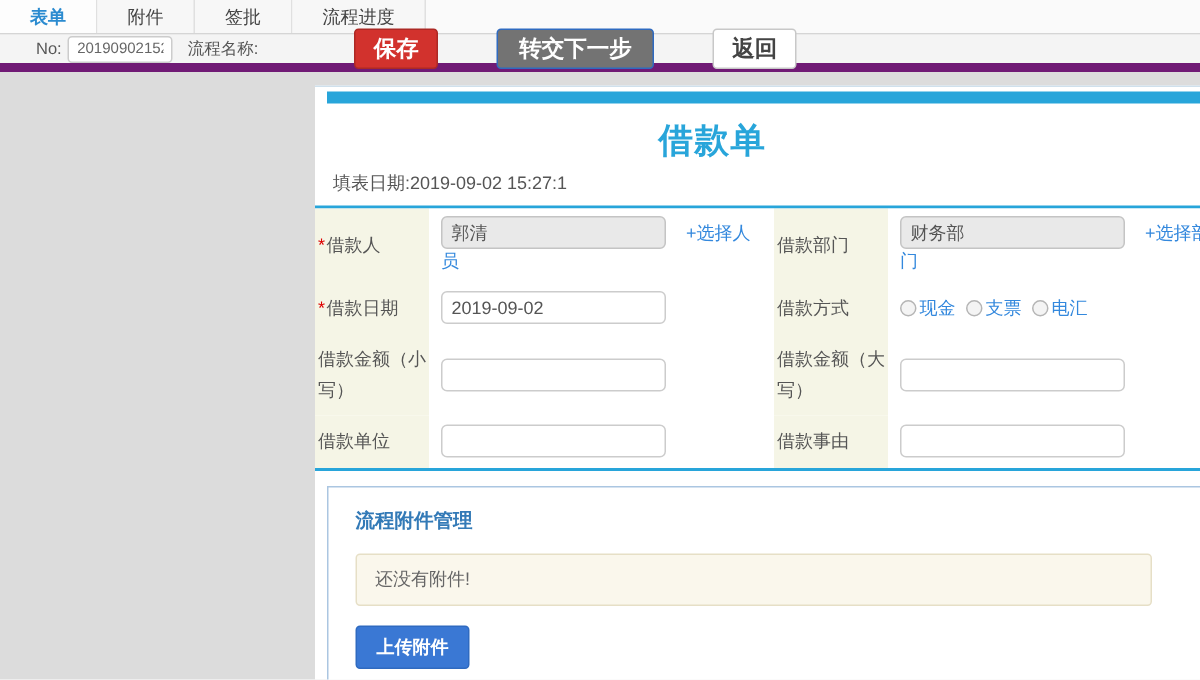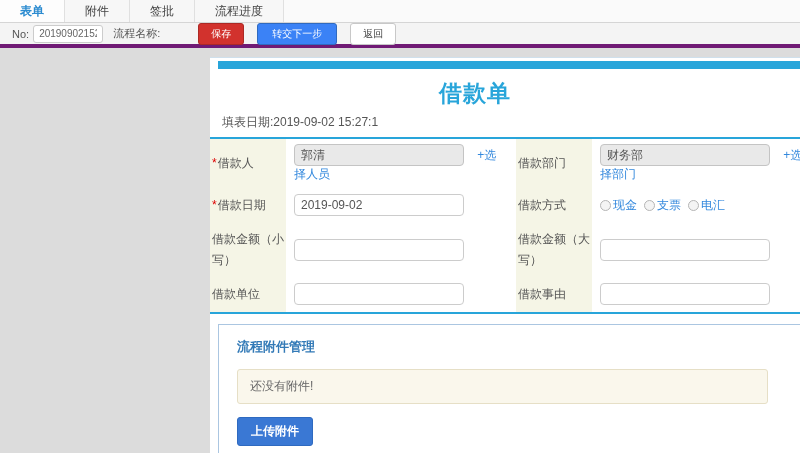--- a/index.html
+++ b/index.html
@@ -5,46 +5,46 @@
   * { margin:0; padding:0; box-sizing:border-box; }
   html,body { width:800px; height:453px; overflow:hidden; }
   body { font-family:"Liberation Sans","DejaVu Sans",sans-serif; font-size:12px; color:#555; background:#dcdcdc; }
 
   
   .tabbar { height:23px; background:#fafafa; border-bottom:1px solid #d5d5d5; display:flex; align-items:stretch; }
   .tab { padding:4px 20px 3px 20px; font-size:12px; color:#444; border-right:1px solid #e0e0e0; cursor:pointer; background:#f7f7f7; display:flex; align-items:center; }
   .tab.active { color:#2b8bd0; background:#fdfdfd; font-weight:bold; }
 
   
-  .cmdbar { height:25px; background:#f4f4f4; border-bottom:4px solid #701a75; display:flex; align-items:center; padding:0 12px; }
+  .cmdbar { height:25px; background:#f4f4f4; border-bottom:6px solid #701a75; display:flex; align-items:center; padding:0 24px; }
   .cmdbar label { color:#555; font-size:11px; margin-right:4px; }
   .cmd-input { height:18px; border:1px solid #ccc; border-radius:3px; font-size:10px; color:#666; padding:0 5px; background:#fff; font-family:inherit; }
   #no-input { width:70px; }
   #name-input { width:184px; }
   .gap1 { width:10px; } .gap2 { width:34px; } .gap3 { width:13px; }
-  .btn { font-size:10px; font-weight:normal; border-radius:3px; padding:3px 12px; cursor:pointer; border:1px solid transparent; font-family:inherit; }
+  .btn { font-size:15px; font-weight:bold; border-radius:3px; padding:3px 12px; cursor:pointer; border:1px solid transparent; font-family:inherit;margin-left:26px; }
   .btn-save { background:#d2322d; border-color:#ac2925; color:#fff; }
-  .btn-next { background:#3b82f6; border-color:#2f6ac0; color:#fff; padding:3px 14px;text-align:right; }
+  .btn-next { background:#737373; border-color:#2f6ac0; color:#fff; padding:3px 14px;text-align:right; }
   .btn-back { background:#fff; border-color:#c8c8c8; color:#444; }
 
   
   .content { position:relative; height:404px; background:#dcdcdc; }
   .panel { position:absolute; left:210px; top:9px; width:612px; height:600px; background:#fff; border-top:1px solid #cfe0ec; }
   .blue-bar { height:8px; background:#28a5da; margin:3px 0 0 8px; }
   .form-title { color:#28a5da; font-size:23px; font-weight:600; text-align:center; margin:9px 90px 2px 8px; letter-spacing:1px; }
   .meta-row { display:flex; justify-content:space-between; padding:3px 8px 6px 12px; font-size:12px; color:#555; }
   .blue-line { height:2px; background:#28a5da; }
 
   
   table.form { width:100%; border-collapse:collapse; table-layout:fixed; }
   td { vertical-align:middle; }
   td.lbl { width:76px; background:#f5f5e6; padding:7px 2px; line-height:1.7; color:#555; }
   td.fld { padding:5px 8px; background:#fff; }
   .star { color:#d00; margin-right:1px; }
-  .f-input { height:22px; width:170px; border:1px solid #ccc; border-radius:4px; padding:0 6px; font-size:12px; color:#555; font-family:inherit; background:#fff; }
+  .f-input { height:22px; width:150px; border:1px solid #ccc; border-radius:4px; padding:0 6px; font-size:12px; color:#555; font-family:inherit; background:#fff; }
   .f-input.locked { background:#e9e9e9; border-color:#c4c4c4; }
   .pick-link { color:#3388dd; margin-left:10px; text-decoration:none; font-size:12px; }
   .radio-opt { margin-right:7px; color:#3388dd; display:inline-flex; align-items:center; cursor:pointer; }
   .rdot { width:11px; height:11px; border:1px solid #b5b5b5; border-radius:50%; background:#f4f4f4; display:inline-block; margin-right:2px; }
 
   
   .attach-box { margin:10px 8px 0 8px; border:1px solid #abc6e1; padding:13px 45px 15px 18px; background:#fff; }
   .sec-title-blue { color:#337ab7; font-weight:bold; font-size:13px; }
   .empty-bar { margin-top:13px; background:#faf7ec; border:1px solid #e6dfc6; border-radius:3px; padding:8px 12px; color:#666; }
   .upload-btn { margin-top:13px; display:inline-block; background:#3a78d4; border:1px solid #2f6ac0; color:#fff; font-weight:bold; font-size:12px; padding:5px 13px; border-radius:3px; cursor:pointer; }

